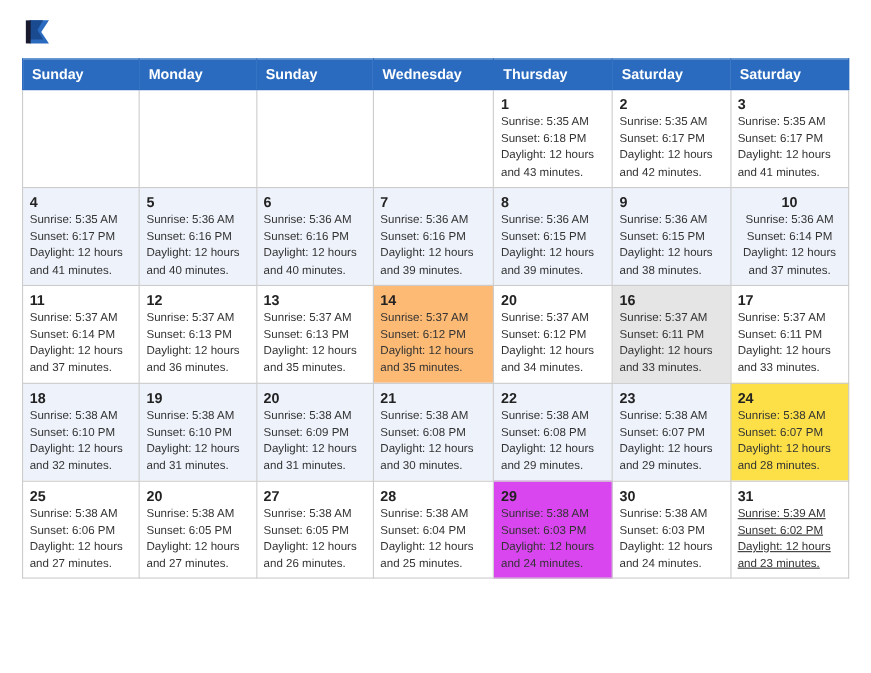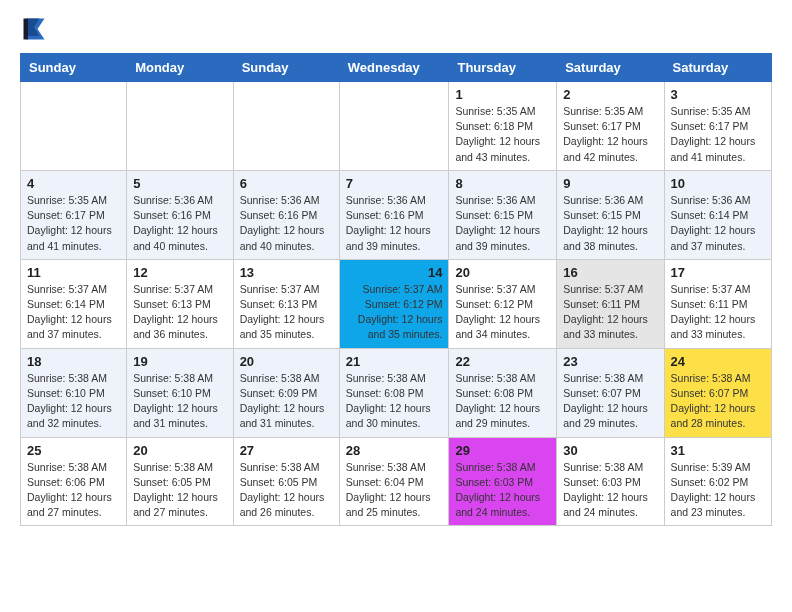--- a/index.html
+++ b/index.html
@@ -149,21 +149,21 @@
 Daylight: 12 hours
 and 39 minutes.</div>
           </td>
           <td style="background: rgb(238, 242, 251);">
             <span class="day-num">9</span>
             <div class="day-detail" style="white-space: pre-line;">Sunrise: 5:36 AM
 Sunset: 6:15 PM
 Daylight: 12 hours
 and 38 minutes.</div>
           </td>
-          <td style="background: rgb(238, 242, 251);">
+          <td style="background: rgb(238, 242, 251); text-align: center;">
             <span class="day-num">10</span>
             <div class="day-detail" style="white-space: pre-line;">Sunrise: 5:36 AM
 Sunset: 6:14 PM
 Daylight: 12 hours
 and 37 minutes.</div>
           </td>
         </tr>
         <tr>
           <td style="background: rgb(255, 255, 255);">
             <span class="day-num">11</span>
@@ -179,21 +179,21 @@
 Daylight: 12 hours
 and 36 minutes.</div>
           </td>
           <td style="background: rgb(255, 255, 255);">
             <span class="day-num">13</span>
             <div class="day-detail" style="white-space: pre-line;">Sunrise: 5:37 AM
 Sunset: 6:13 PM
 Daylight: 12 hours
 and 35 minutes.</div>
           </td>
-          <td style="background: #0ea5e9; text-align: right;">
+          <td style="background: #fdba74;">
             <span class="day-num">14</span>
             <div class="day-detail" style="white-space: pre-line;">Sunrise: 5:37 AM
 Sunset: 6:12 PM
 Daylight: 12 hours
 and 35 minutes.</div>
           </td>
           <td style="background: rgb(255, 255, 255);">
             <span class="day-num">20</span>
             <div class="day-detail" style="white-space: pre-line;">Sunrise: 5:37 AM
 Sunset: 6:12 PM
@@ -304,21 +304,21 @@
           </td>
           <td style="background: rgb(255, 255, 255);">
             <span class="day-num">30</span>
             <div class="day-detail" style="white-space: pre-line;">Sunrise: 5:38 AM
 Sunset: 6:03 PM
 Daylight: 12 hours
 and 24 minutes.</div>
           </td>
           <td style="background: rgb(255, 255, 255); margin-left: 16px;">
             <span class="day-num">31</span>
-            <div class="day-detail" style="white-space: pre-line;">Sunrise: 5:39 AM
+            <div class="day-detail" style="white-space: pre-line; text-decoration: underline;">Sunrise: 5:39 AM
 Sunset: 6:02 PM
 Daylight: 12 hours
 and 23 minutes.</div>
           </td>
         </tr>
       </tbody>
   </table>
 </div>
 
 </body></html>

